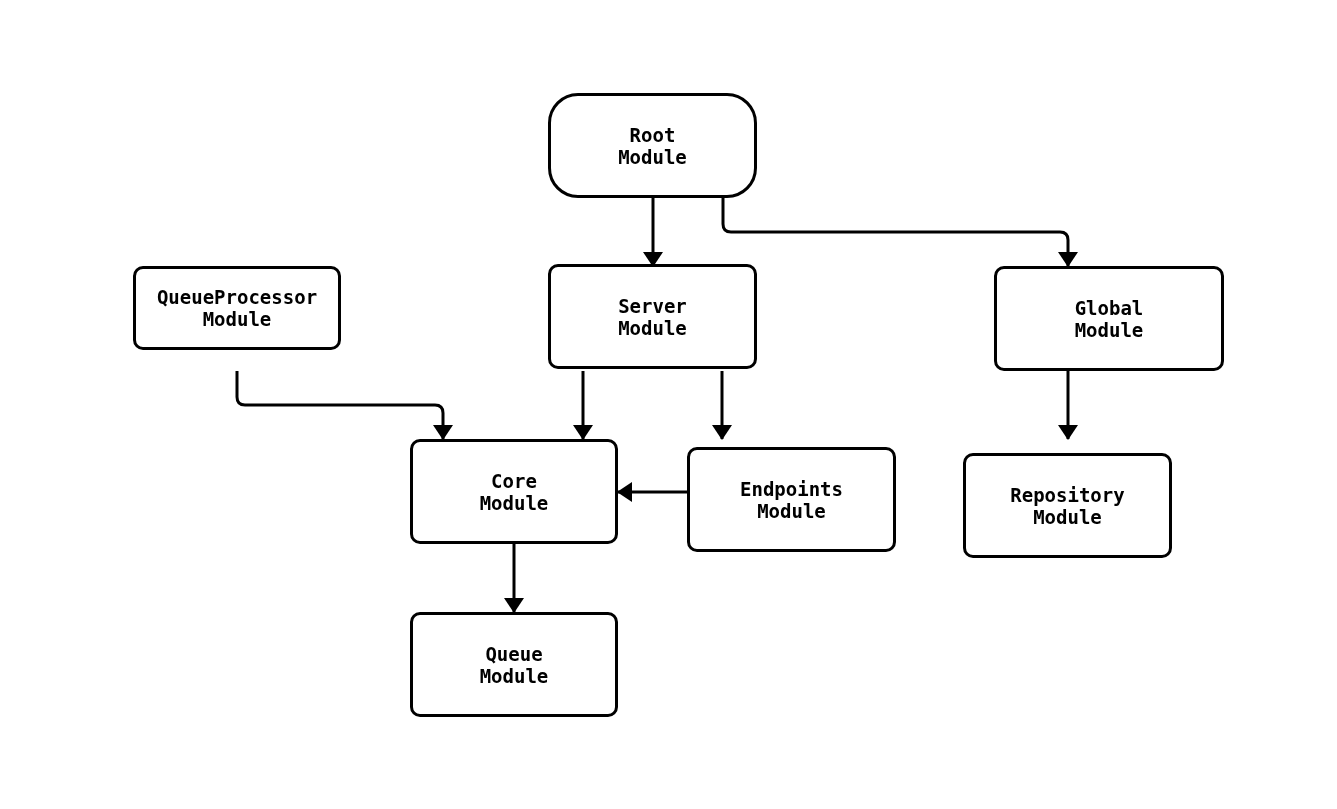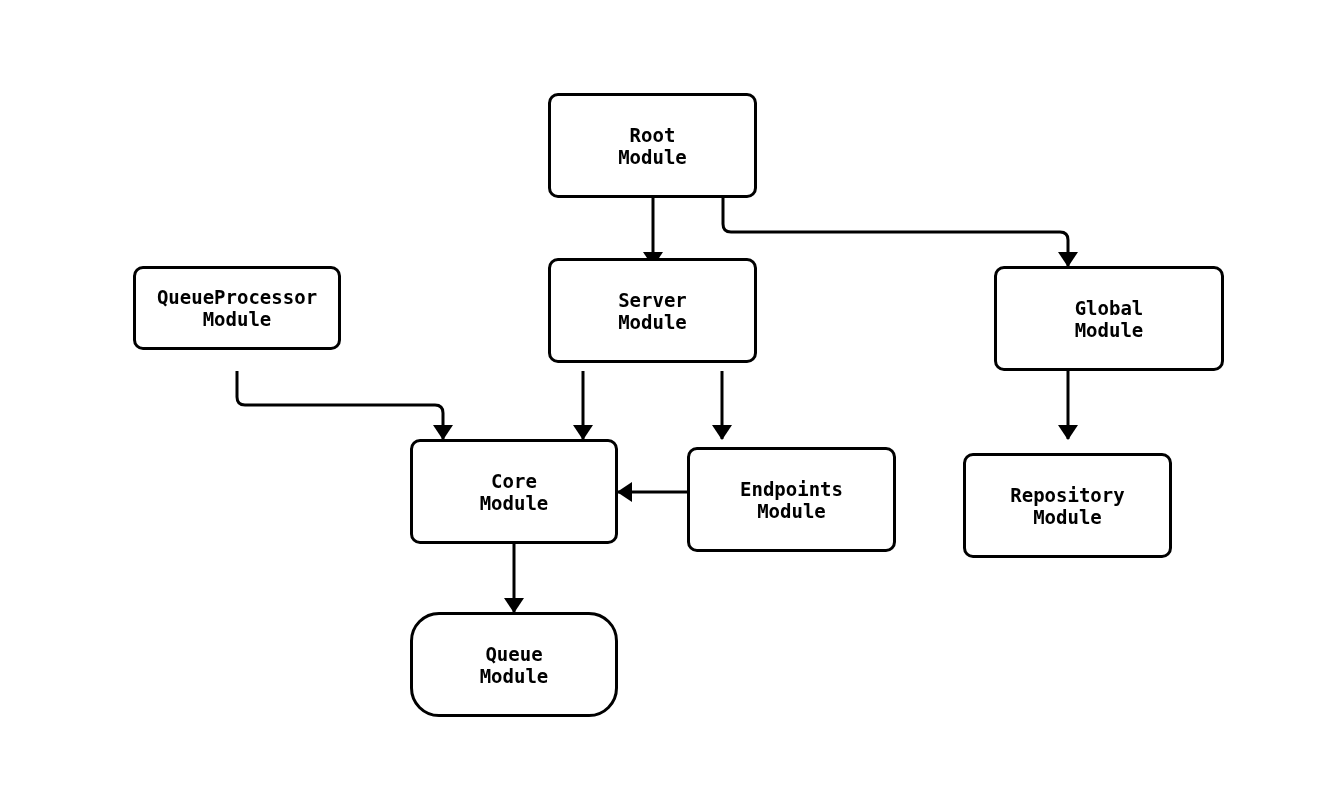--- a/index.html
+++ b/index.html
@@ -61,31 +61,31 @@
     <path class="edge" marker-end="url(#arrowhead)" d="M 653 198 L 653 266"></path>
     <path class="edge" marker-end="url(#arrowhead)" d="M 723 198 L 723 224 Q 723 232 731 232 L 1060 232 Q 1068 232 1068 240 L 1068 266"></path>
     <path class="edge" marker-end="url(#arrowhead)" d="M 237 371 L 237 397 Q 237 405 245 405 L 435 405 Q 443 405 443 413 L 443 439"></path>
     <path class="edge" marker-end="url(#arrowhead)" d="M 583 371 L 583 439"></path>
     <path class="edge" marker-end="url(#arrowhead)" d="M 722 371 L 722 439"></path>
     <path class="edge" marker-end="url(#arrowhead)" d="M 687 492 L 618 492"></path>
     <path class="edge" marker-end="url(#arrowhead)" d="M 1068 371 L 1068 439"></path>
     <path class="edge" marker-end="url(#arrowhead)" d="M 514 544 L 514 612"></path>
   </svg>
 
-  <div class="node" style="left:548px; top:93px;  width:209px; height:105px;">
+  <div class="node" style="left:548px; top:93px;  width:209px; height:105px;border-radius:30px;">
     <span class="node-label">Root
 Module</span>
   </div>
 
   <div class="node" style="left:133px; top:266px; width:208px; height:84px;">
     <span class="node-label">QueueProcessor
 Module</span>
   </div>
 
-  <div class="node" style="left:548px; top:258px; width:209px; height:105px;">
+  <div class="node" style="left:548px; top:264px; width:209px; height:105px;">
     <span class="node-label">Server
 Module</span>
   </div>
 
   <div class="node" style="left:994px; top:266px; width:230px; height:105px;">
     <span class="node-label">Global
 Module</span>
   </div>
 
   <div class="node" style="left:410px; top:439px; width:208px; height:105px;justify-content:center;">
@@ -96,18 +96,18 @@
   <div class="node" style="left:687px; top:439px; width:209px; height:105px;margin-top:8px;">
     <span class="node-label">Endpoints
 Module</span>
   </div>
 
   <div class="node" style="left:963px; top:453px; width:209px; height:105px;">
     <span class="node-label">Repository
 Module</span>
   </div>
 
-  <div class="node" style="left:410px; top:612px; width:208px; height:105px;border-radius:29px;">
+  <div class="node" style="left:410px; top:612px; width:208px; height:105px;">
     <span class="node-label">Queue
 Module</span>
   </div>
 
 </div>
 
 </body></html>

